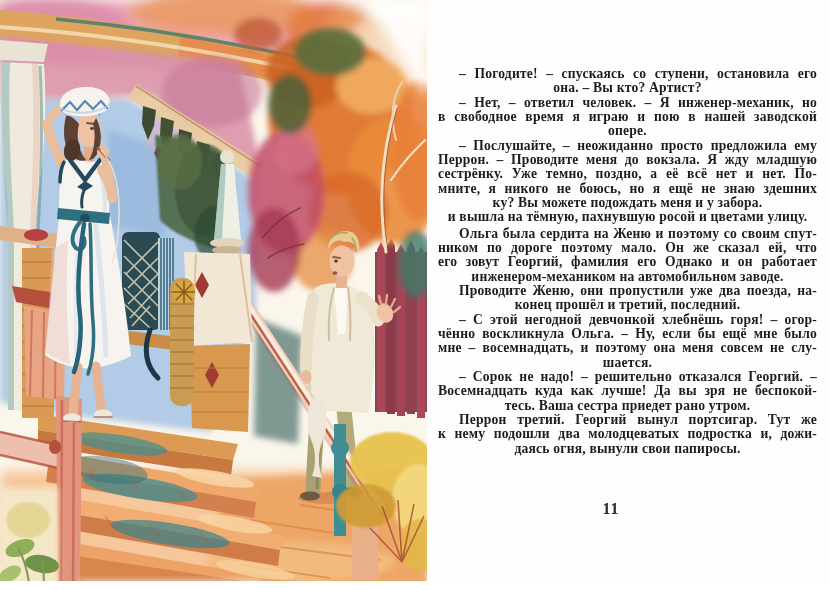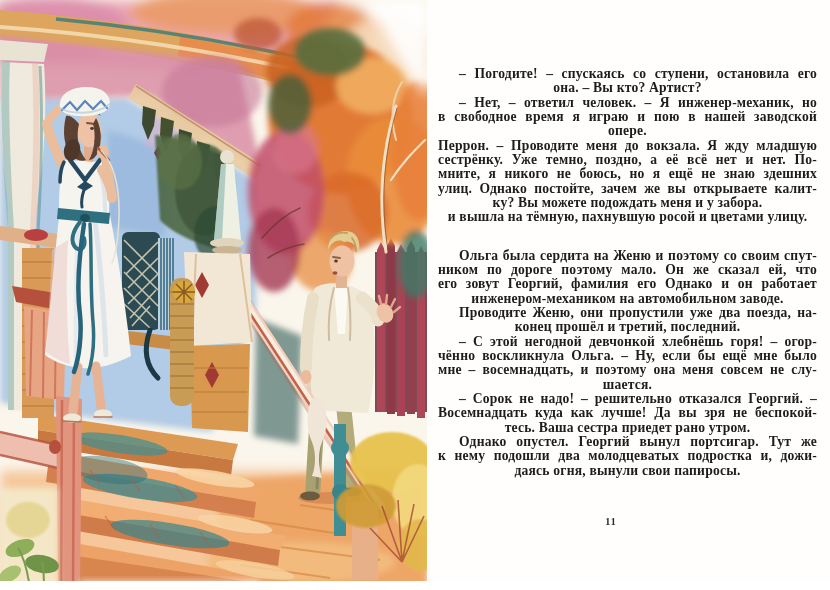--- a/index.html
+++ b/index.html
@@ -2,27 +2,27 @@
 <html><head>
 <meta charset="utf-8">
 <style>
   html,body{margin:0;padding:0;background:#fff;}
   .page{position:relative;width:830px;height:581px;background:#fffefd;overflow:hidden;
         font-family:"Liberation Serif", serif;}
   .illustration{position:absolute;left:0;top:0;}
   .text-column{position:absolute;left:438px;top:67px;width:379px;color:#1e1d1b;
         font-weight:bold;font-size:13.6px;line-height:14.33px;letter-spacing:.2px;}
   .para{margin:0;}
-  .para.gap{margin-top:24px;}
+  .para.gap{margin-top:2px;}
   .line{height:14.33px;overflow:hidden;text-align:justify;}
   .line.j::after{content:"";display:inline-block;width:100%;height:0;}
   .line.pl{text-align:center;}
   .line.ind{text-indent:21px;}
-  .page-number{position:absolute;left:438px;top:516px;width:346px;text-align:center;
-        font-weight:bold;font-size:10px;color:#2a2927;letter-spacing:1px;}
+  .page-number{position:absolute;left:438px;top:500px;width:346px;text-align:center;
+        font-weight:bold;font-size:16px;color:#2a2927;letter-spacing:1px;}
 </style>
 </head>
 <body>
 
 <div class="page">
 
 <svg class="illustration" width="427" height="590" viewBox="0 0 427 590" aria-hidden="true">
   <defs>
     <filter id="b6" x="-30%" y="-30%" width="160%" height="160%">
           <feGaussianBlur stdDeviation="6"></feGaussianBlur>
@@ -294,24 +294,24 @@
       <div class="para">
         <div class="line ind j">– Погодите! – спускаясь со ступени, остановила его</div>
         <div class="line pl">она. – Вы кто? Артист?</div>
       </div>
       <div class="para">
         <div class="line ind j">– Нет, – ответил человек. – Я инженер-механик, но</div>
         <div class="line j">в свободное время я играю и пою в нашей заводской</div>
         <div class="line pl">опере.</div>
       </div>
       <div class="para">
+        <div class="line ind j">– Послушайте, – неожиданно просто предложила ему</div>
         <div class="line j">Перрон. – Проводите меня до вокзала. Я жду младшую</div>
         <div class="line j">сестрёнку. Уже темно, поздно, а её всё нет и нет. По-</div>
         <div class="line j">мните, я никого не боюсь, но я ещё не знаю здешних</div>
-        <div class="line j">улиц. Однако постойте, зачем же вы открываете калит-</div>
         <div class="line pl">ку? Вы можете подождать меня и у забора.</div>
       </div>
       <div class="para">
         <div class="line pl">и вышла на тёмную, пахнувшую росой и цветами улицу.</div>
       </div>
       <div class="para gap">
         <div class="line ind j">Ольга была сердита на Женю и поэтому со своим спут-</div>
         <div class="line j">ником по дороге поэтому мало. Он же сказал ей, что</div>
         <div class="line j">его зовут Георгий, фамилия его Однако и он работает</div>
         <div class="line pl">инженером-механиком на автомобильном заводе.</div>
@@ -325,20 +325,20 @@
         <div class="line j">чённо воскликнула Ольга. – Ну, если бы ещё мне было</div>
         <div class="line j">мне – восемнадцать, и поэтому она меня совсем не слу-</div>
         <div class="line pl">шается.</div>
       </div>
       <div class="para">
         <div class="line ind j">– Сорок не надо! – решительно отказался Георгий. –</div>
         <div class="line j">Восемнадцать куда как лучше! Да вы зря не беспокой-</div>
         <div class="line pl">тесь. Ваша сестра приедет рано утром.</div>
       </div>
       <div class="para">
-        <div class="line ind j">Однако опустел. Георгий вынул портсигар. Тут же</div>
+        <div class="line ind j">Перрон третий. Георгий вынул портсигар. Тут же</div>
         <div class="line j">к нему подошли два молодцеватых подростка и, дожи-</div>
         <div class="line pl">даясь огня, вынули свои папиросы.</div>
       </div>
     </div>
 
   <div class="page-number">11</div>
 </div>
 
 </body></html>

